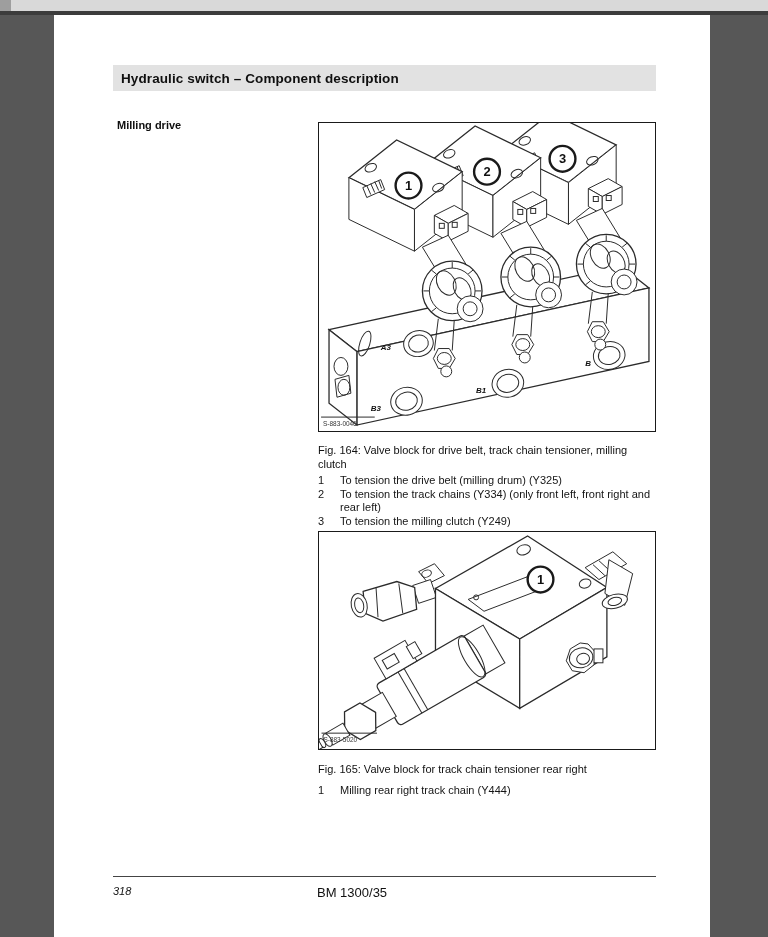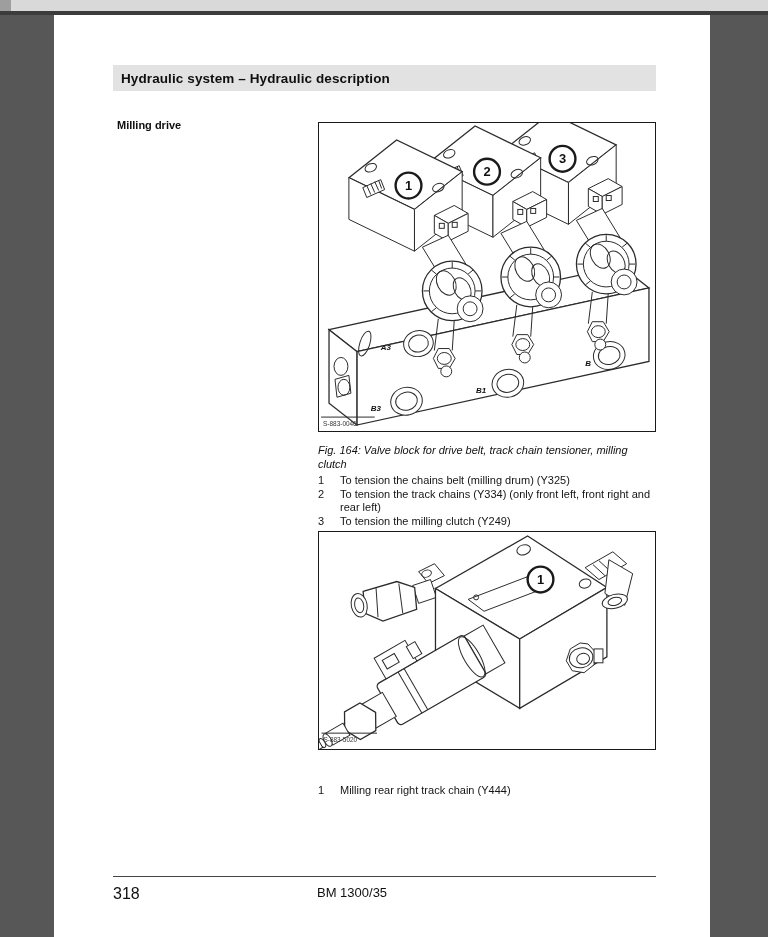--- a/index.html
+++ b/index.html
@@ -20,32 +20,32 @@
     background:#e2e2e2;display:flex;align-items:center;padding-left:8px;
   }
   .heading-bar span{font-size:13.5px;font-weight:bold;color:#0f0f0f;letter-spacing:.1px;}
   .margin-label{position:absolute;left:63px;top:104px;font-size:11px;font-weight:bold;color:#0f0f0f;}
   .figure-box{position:absolute;left:264px;width:338px;border:1.5px solid #1a1a1a;background:#fff;box-sizing:border-box;}
   #fig164{top:107px;height:310px;}
   #fig165{top:516px;height:219px;}
   .figure-box svg{display:block;width:100%;height:100%;}
   .fig-caption{
     position:absolute;left:264px;width:334px;
-    font-size:11px;font-style:italic;color:#111;line-height:14px;
+    font-size:11px;color:#111;line-height:14px;
   }
   #caption164{top:428px;}
   #caption165{top:747px;}
   .legend{position:absolute;left:264px;width:334px;color:#151515;}
   #legend164{top:459px;}
   #legend165{top:769px;}
   .legend-row{display:flex;margin-bottom:1px;}
   .legend-num{width:22px;flex:0 0 22px;font-size:11px;line-height:13px;}
   .legend-text{width:310px;font-size:11px;line-height:13px;}
   .footer-rule{position:absolute;left:59px;top:861px;width:543px;height:0;border-top:1.5px solid #444;}
-  .footer-page{position:absolute;left:59px;top:870px;font-size:16px;color:#111;}
+  .footer-page{position:absolute;left:59px;top:870px;font-size:11px;color:#111;font-style:italic;}
   .footer-ref{position:absolute;left:263px;top:870px;font-size:13px;color:#111;}
   
   .ln{fill:none;stroke:#2b2b2b;stroke-width:1;}
   .fw{fill:#ffffff;stroke:#2b2b2b;stroke-width:1;}
   .fw2{fill:#ffffff;stroke:#2b2b2b;stroke-width:1.3;}
   .callout{fill:#ffffff;stroke:#1a1a1a;stroke-width:2.4;}
   .callout-num{font-size:13px;font-weight:bold;fill:#111;}
   .portlbl{font-size:8px;font-weight:bold;font-style:italic;fill:#111;}
   .figcode{font-size:6.5px;fill:#333;}
 </style>
@@ -53,21 +53,21 @@
 <body>
 
 <div class="topbar">
   <div class="topbar-corner"></div>
 </div>
 <div class="top-divider"></div>
 
 <div class="page">
 
   <div class="heading-bar">
-    <span>Hydraulic system – Hydraulic description</span>
+    <span>Hydraulic switch – Component description</span>
   </div>
 
   <div class="margin-label">Milling drive</div>
 
   <div class="figure-box" id="fig164">
     <svg viewBox="0 0 338 310">
       <defs>
         <g id="vunit164">
 
           <polygon class="fw2" points="-60,-8 -12,-46 54,-14 6,24"></polygon>
@@ -157,21 +157,21 @@
       <line class="ln" x1="2" y1="296" x2="56" y2="296"></line>
       <text class="figcode" x="4" y="305">S-883-0046</text>
     </svg>
   </div>
 
   <div class="fig-caption" id="caption164">Fig. 164: Valve block for drive belt, track chain tensioner, milling clutch</div>
 
   <div class="legend" id="legend164">
     <div class="legend-row">
       <span class="legend-num">1</span>
-      <span class="legend-text">To tension the chains belt (milling drum) (Y325)</span>
+      <span class="legend-text">To tension the drive belt (milling drum) (Y325)</span>
     </div>
     <div class="legend-row">
       <span class="legend-num">2</span>
       <span class="legend-text">To tension the track chains (Y334) (only front left, front right and rear left)</span>
     </div>
     <div class="legend-row">
       <span class="legend-num">3</span>
       <span class="legend-text">To tension the milling clutch (Y249)</span>
     </div>
   </div>
@@ -237,20 +237,21 @@
       <g>
         <circle class="callout" cx="223" cy="48" r="13"></circle>
         <text class="callout-num" x="223" y="52.5" text-anchor="middle">1</text>
       </g>
 
       <line class="ln" x1="2" y1="203" x2="58" y2="203"></line>
       <text class="figcode" x="4" y="212">S-883-5020</text>
     </svg>
   </div>
 
+  <div class="fig-caption" id="caption165">Fig. 165: Valve block for track chain tensioner rear right</div>
 
   <div class="legend" id="legend165">
     <div class="legend-row">
       <span class="legend-num">1</span>
       <span class="legend-text">Milling rear right track chain (Y444)</span>
     </div>
   </div>
 
   <div class="footer-rule"></div>
   <div class="footer-page">318</div>

